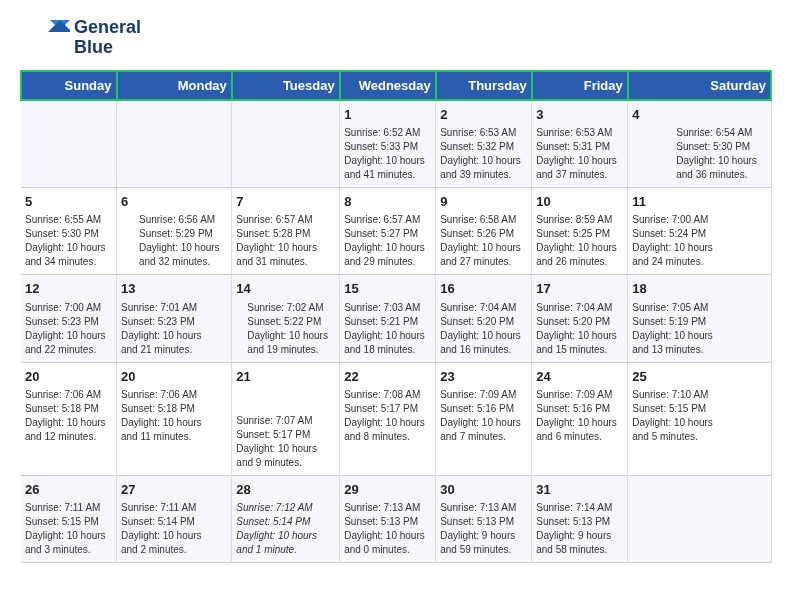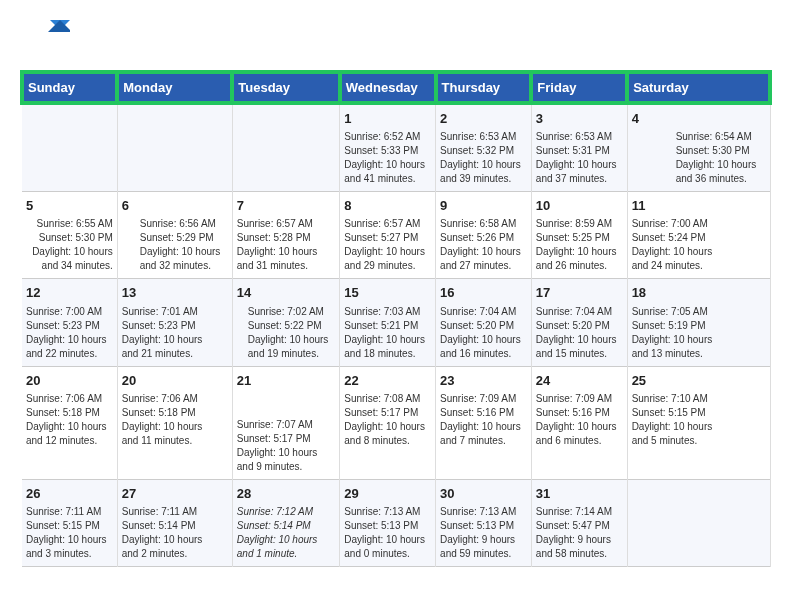--- a/index.html
+++ b/index.html
@@ -44,24 +44,24 @@
       width: 100%;
       border-collapse: collapse;
       font-size: 11px;
     }
     thead tr {
       background-color: #2a5db0;
       color: #fff;
     }
     thead th {
       padding: 6px 4px;
-      text-align: left;
+      text-align: right;
       font-size: 13px;
       font-weight: bold;
-      border: 4px solid #22c55e;
+      border: 2px solid #22c55e;
     }
     tbody tr {
       border-bottom: 1px solid #ccc;
     }
     tbody td {
       padding: 5px 4px;
       vertical-align: top;
       border-right: 1px solid #ddd;
       min-height: 80px;
       color: #222;
@@ -86,20 +86,24 @@
   </style>
 </head>
 <body>
 
 <div class="header">
   <div class="logo">
       <svg width="50" height="44" viewBox="0 0 50 44">
         <polygon points="30,4 50,4 40,14" fill="#2a7fd4"></polygon>
         <polygon points="40,4 52,16 28,16" fill="#1a5ca8"></polygon>
       </svg>
+      <div style="display: flex; flex-direction: column; line-height: 1.2;">
+        <span class="logo-text">General</span>
+        <span class="logo-text">Blue</span>
+      </div>
     </div>
   <div class="title-block">
     <div class="main-title"></div>
     <div class="subtitle"></div>
   </div>
 </div>
 
 <table>
   <thead>
     <tr>
@@ -142,21 +146,21 @@
           <span class="day-num">4</span>
           <div class="day-info" style="white-space: pre-line; margin-left: 44px;">Sunrise: 6:54 AM
 Sunset: 5:30 PM
 Daylight: 10 hours
 and 36 minutes.</div>
         </td>
       </tr>
       <tr>
         <td>
           <span class="day-num">5</span>
-          <div class="day-info" style="white-space: pre-line; text-align: right;">Sunrise: 6:55 AM
+          <div class="day-info" style="white-space: pre-line;">Sunrise: 6:55 AM
 Sunset: 5:30 PM
 Daylight: 10 hours
 and 34 minutes.</div>
         </td>
         <td>
           <span class="day-num">6</span>
           <div class="day-info" style="white-space: pre-line; margin-left: 18px;">Sunrise: 6:56 AM
 Sunset: 5:29 PM
 Daylight: 10 hours
 and 32 minutes.</div>
@@ -331,20 +335,20 @@
         <td>
           <span class="day-num">30</span>
           <div class="day-info" style="white-space: pre-line;">Sunrise: 7:13 AM
 Sunset: 5:13 PM
 Daylight: 9 hours
 and 59 minutes.</div>
         </td>
         <td>
           <span class="day-num">31</span>
           <div class="day-info" style="white-space: pre-line;">Sunrise: 7:14 AM
-Sunset: 5:47 PM
+Sunset: 5:13 PM
 Daylight: 9 hours
 and 58 minutes.</div>
         </td>
         <td></td>
       </tr>
     </tbody>
 </table>
 
 </body></html>

